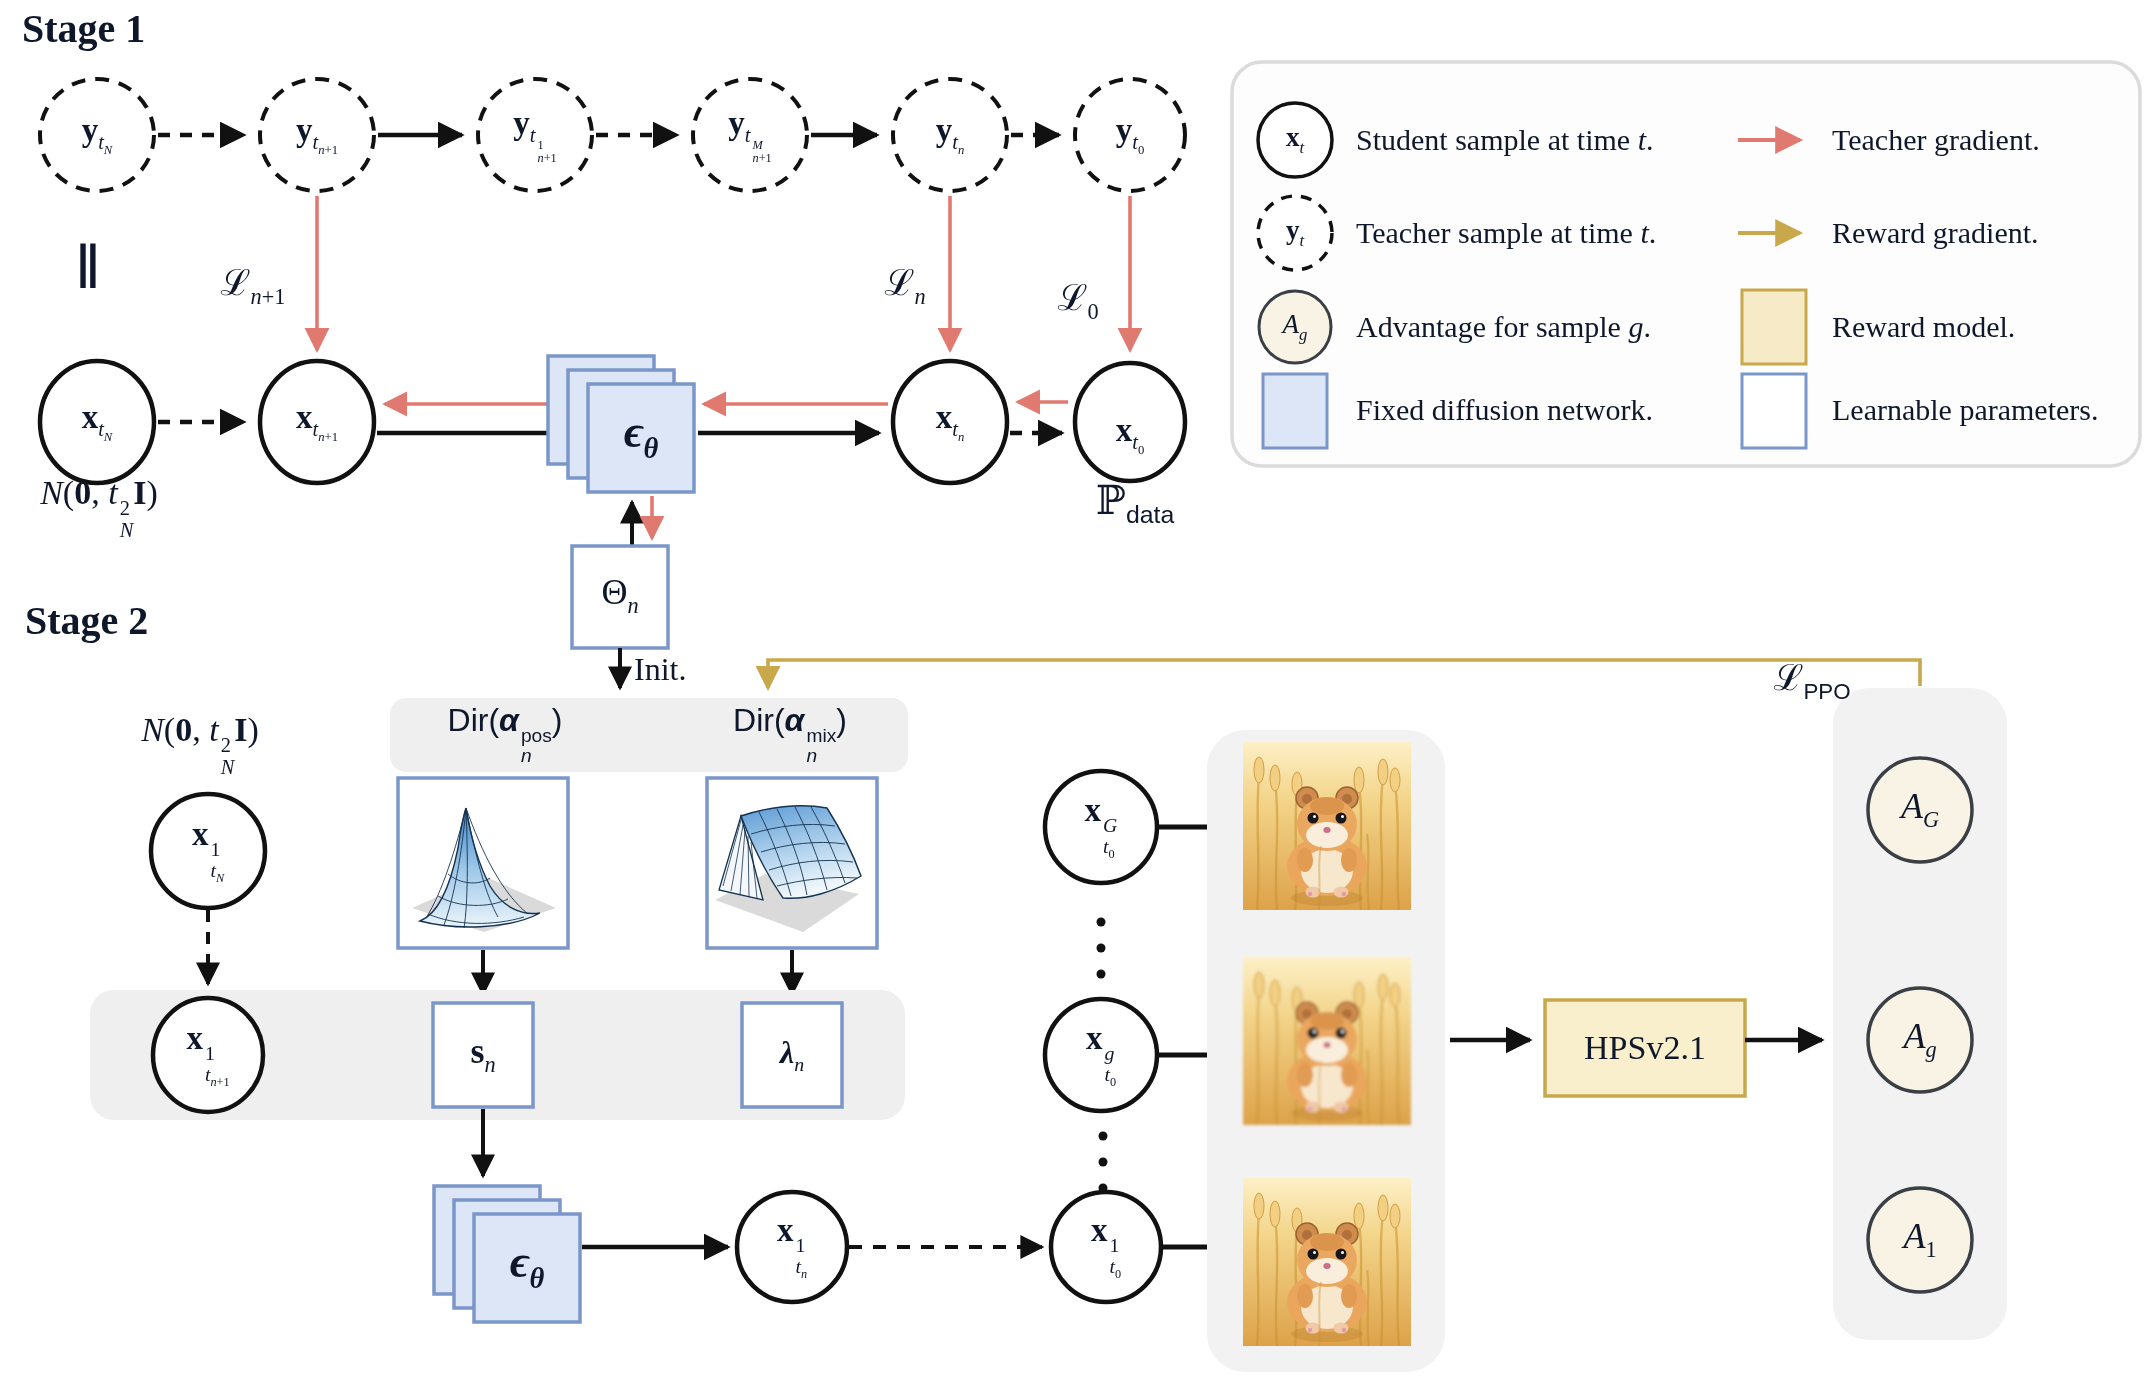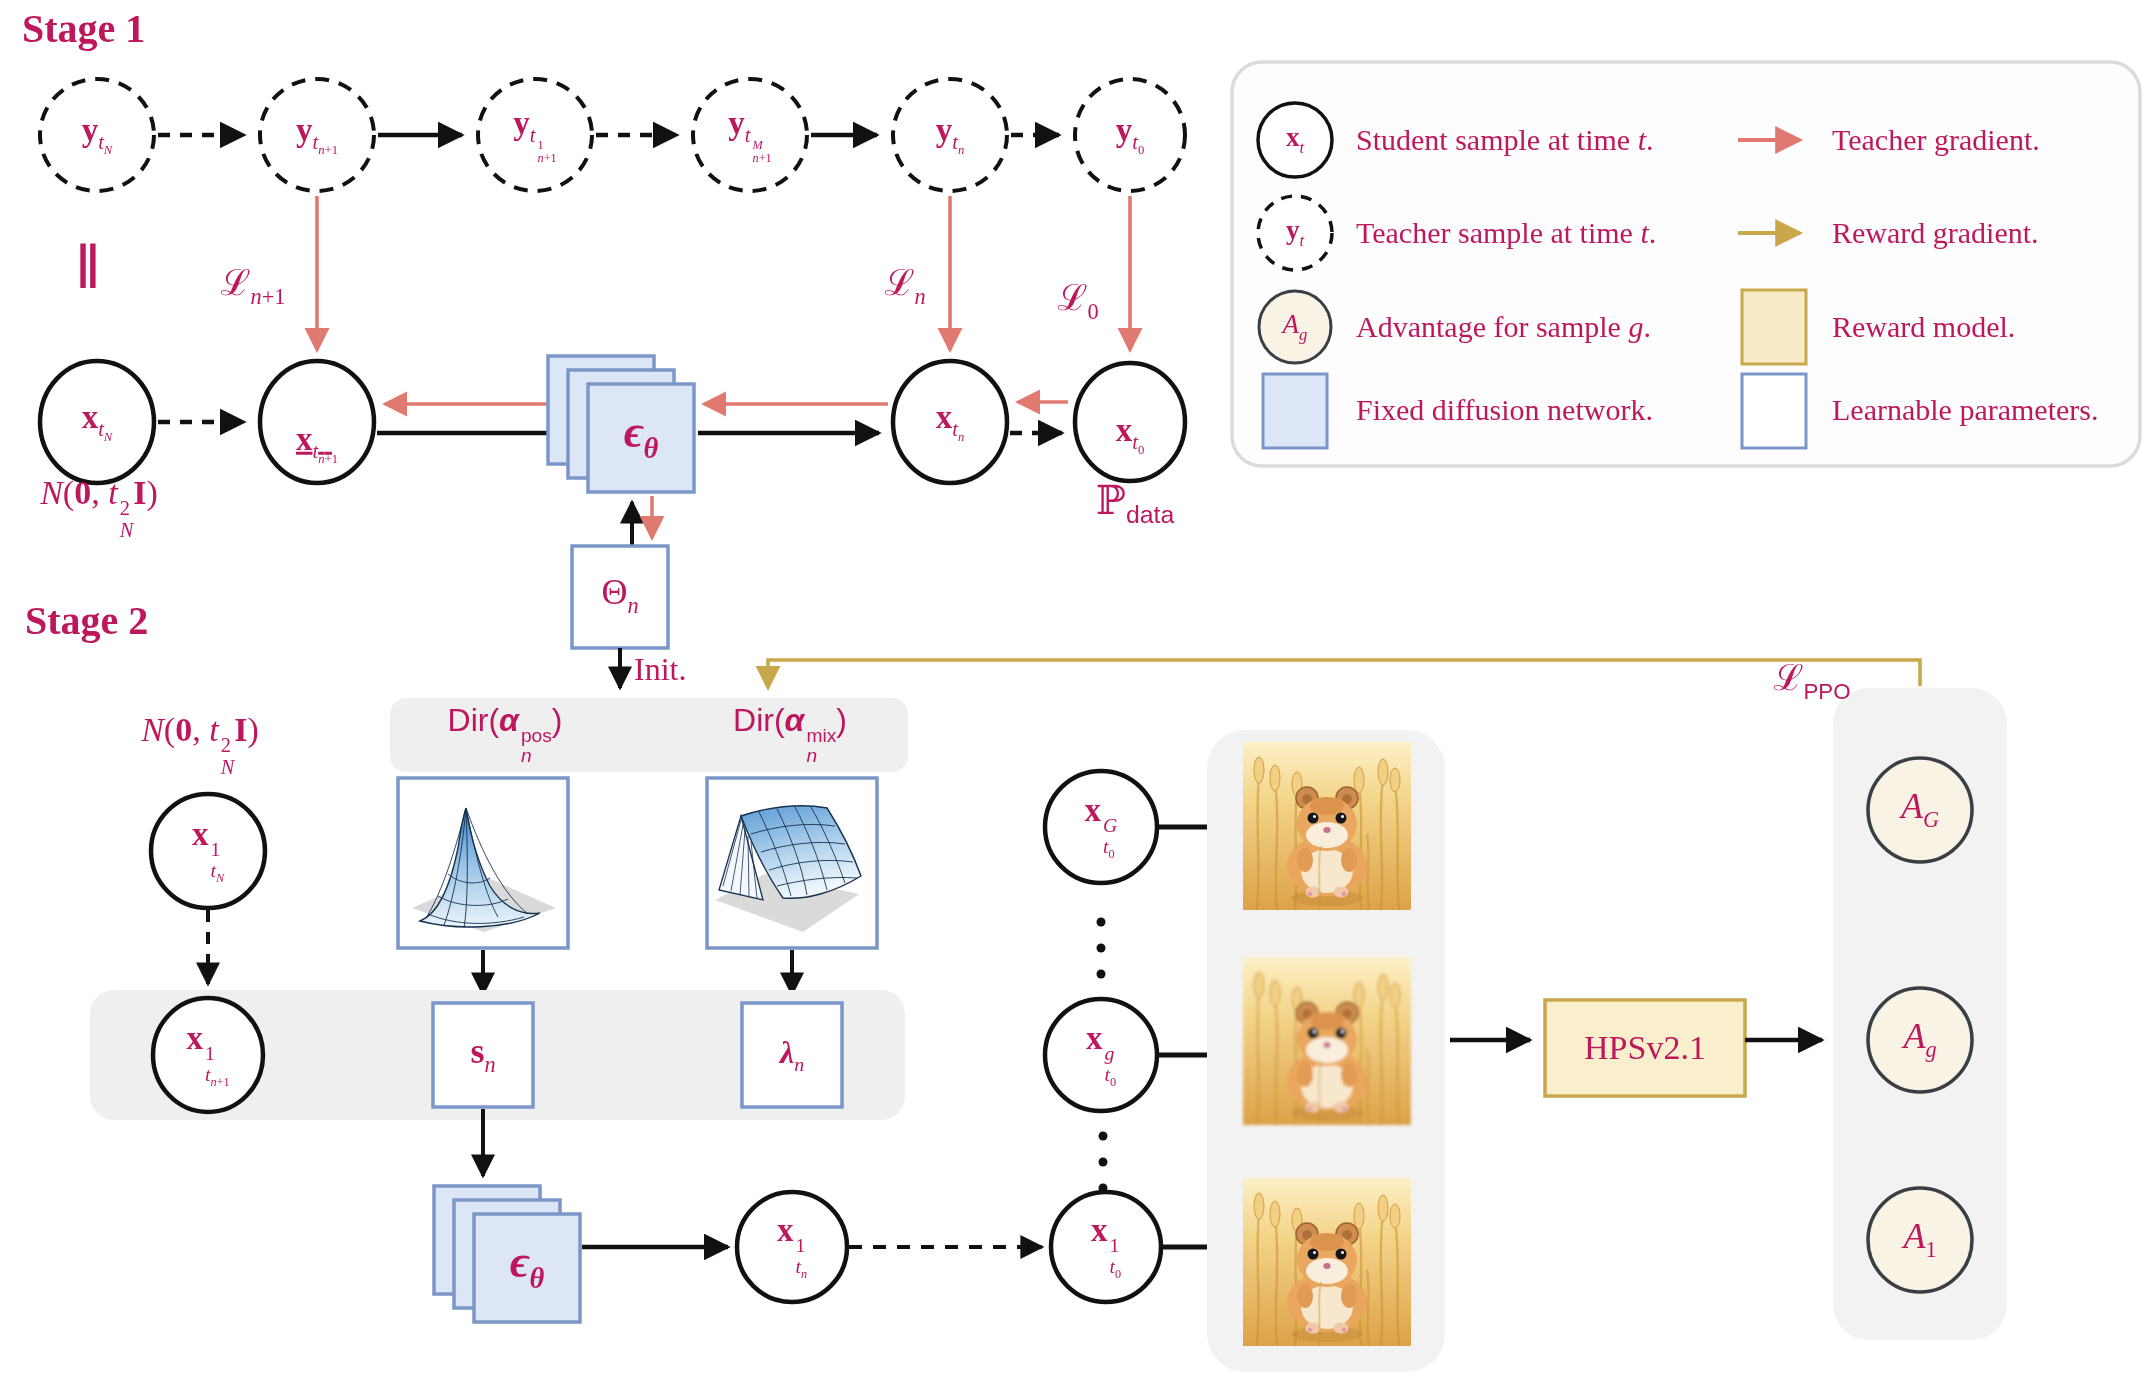--- a/index.html
+++ b/index.html
@@ -1,18 +1,18 @@
 <!DOCTYPE html>
 <html><head>
 <meta charset="utf-8">
 <style>
   html,body{margin:0;padding:0;background:#ffffff;}
   #figure-root{
     position:relative;width:2152px;height:1380px;overflow:hidden;background:#ffffff;
-    font-family:"Liberation Serif","DejaVu Serif",serif;color:#be185d;
+    font-family:"Liberation Serif","DejaVu Serif",serif;color:#0f172a;
   }
   #shape-layer{position:absolute;left:0;top:0;}
   .lbl{position:absolute;transform:translate(-50%,-50%);white-space:nowrap;text-align:center;
        font-size:33px;line-height:1.05;}
   .tl{transform:none;text-align:left;}
   .left-anchor{transform:translate(0,-50%);text-align:left;}
   .title{font-size:40px;font-weight:bold;}
   sub,sup{font-size:0.62em;}
   sub{vertical-align:-0.4em;}
   .ss{display:inline-flex;flex-direction:column;align-items:flex-start;justify-content:center;
@@ -296,21 +296,21 @@
         </span></sub></div>
   <div class="lbl" style="left:950px;top:135px;"><b>y</b><sub><i>t</i><sub><i>n</i></sub></sub></div>
   <div class="lbl" style="left:1130px;top:135px;"><b>y</b><sub><i>t</i><sub>0</sub></sub></div>
 
   <div class="lbl" style="left:88px;top:267px;font-size:48px;font-weight:bold;">∥</div>
   <div class="lbl" style="left:253px;top:287px;font-size:36px;">ℒ<sub><i>n</i>+1</sub></div>
   <div class="lbl" style="left:896px;top:287px;font-size:36px;margin-left:9px;">ℒ<sub><i>n</i></sub></div>
   <div class="lbl" style="left:1078px;top:287px;font-size:36px;margin-top:15px;">ℒ<sub>0</sub></div>
 
   <div class="lbl" style="left:97px;top:422px;"><b>x</b><sub><i>t</i><sub><i>N</i></sub></sub></div>
-  <div class="lbl" style="left:317px;top:444px;text-decoration:underline;"><b>x</b><sub><i>t</i><sub><i>n</i>+1</sub></sub></div>
+  <div class="lbl" style="left:317px;top:422px;"><b>x</b><sub><i>t</i><sub><i>n</i>+1</sub></sub></div>
   <div class="lbl" style="left:950px;top:422px;"><b>x</b><sub><i>t</i><sub><i>n</i></sub></sub></div>
   <div class="lbl" style="left:1130px;top:408px;margin-top:27px;"><b>x</b><sub><i>t</i><sub>0</sub></sub></div>
 
   <div class="lbl" style="left:99px;top:508px;font-size:34px;"><i>N</i>(<b>0</b>, <i>t</i><span class="ss">
         <span>2</span>
         <span><i>N</i></span>
       </span><b>I</b>)</div>
   <div class="lbl" style="left:1135px;top:504px;font-size:40px;">ℙ<sub><span class="sans">data</span></sub></div>
 
   <div class="lbl eps" style="left:641px;top:436px;">ϵ<sub><i>θ</i></sub></div>

